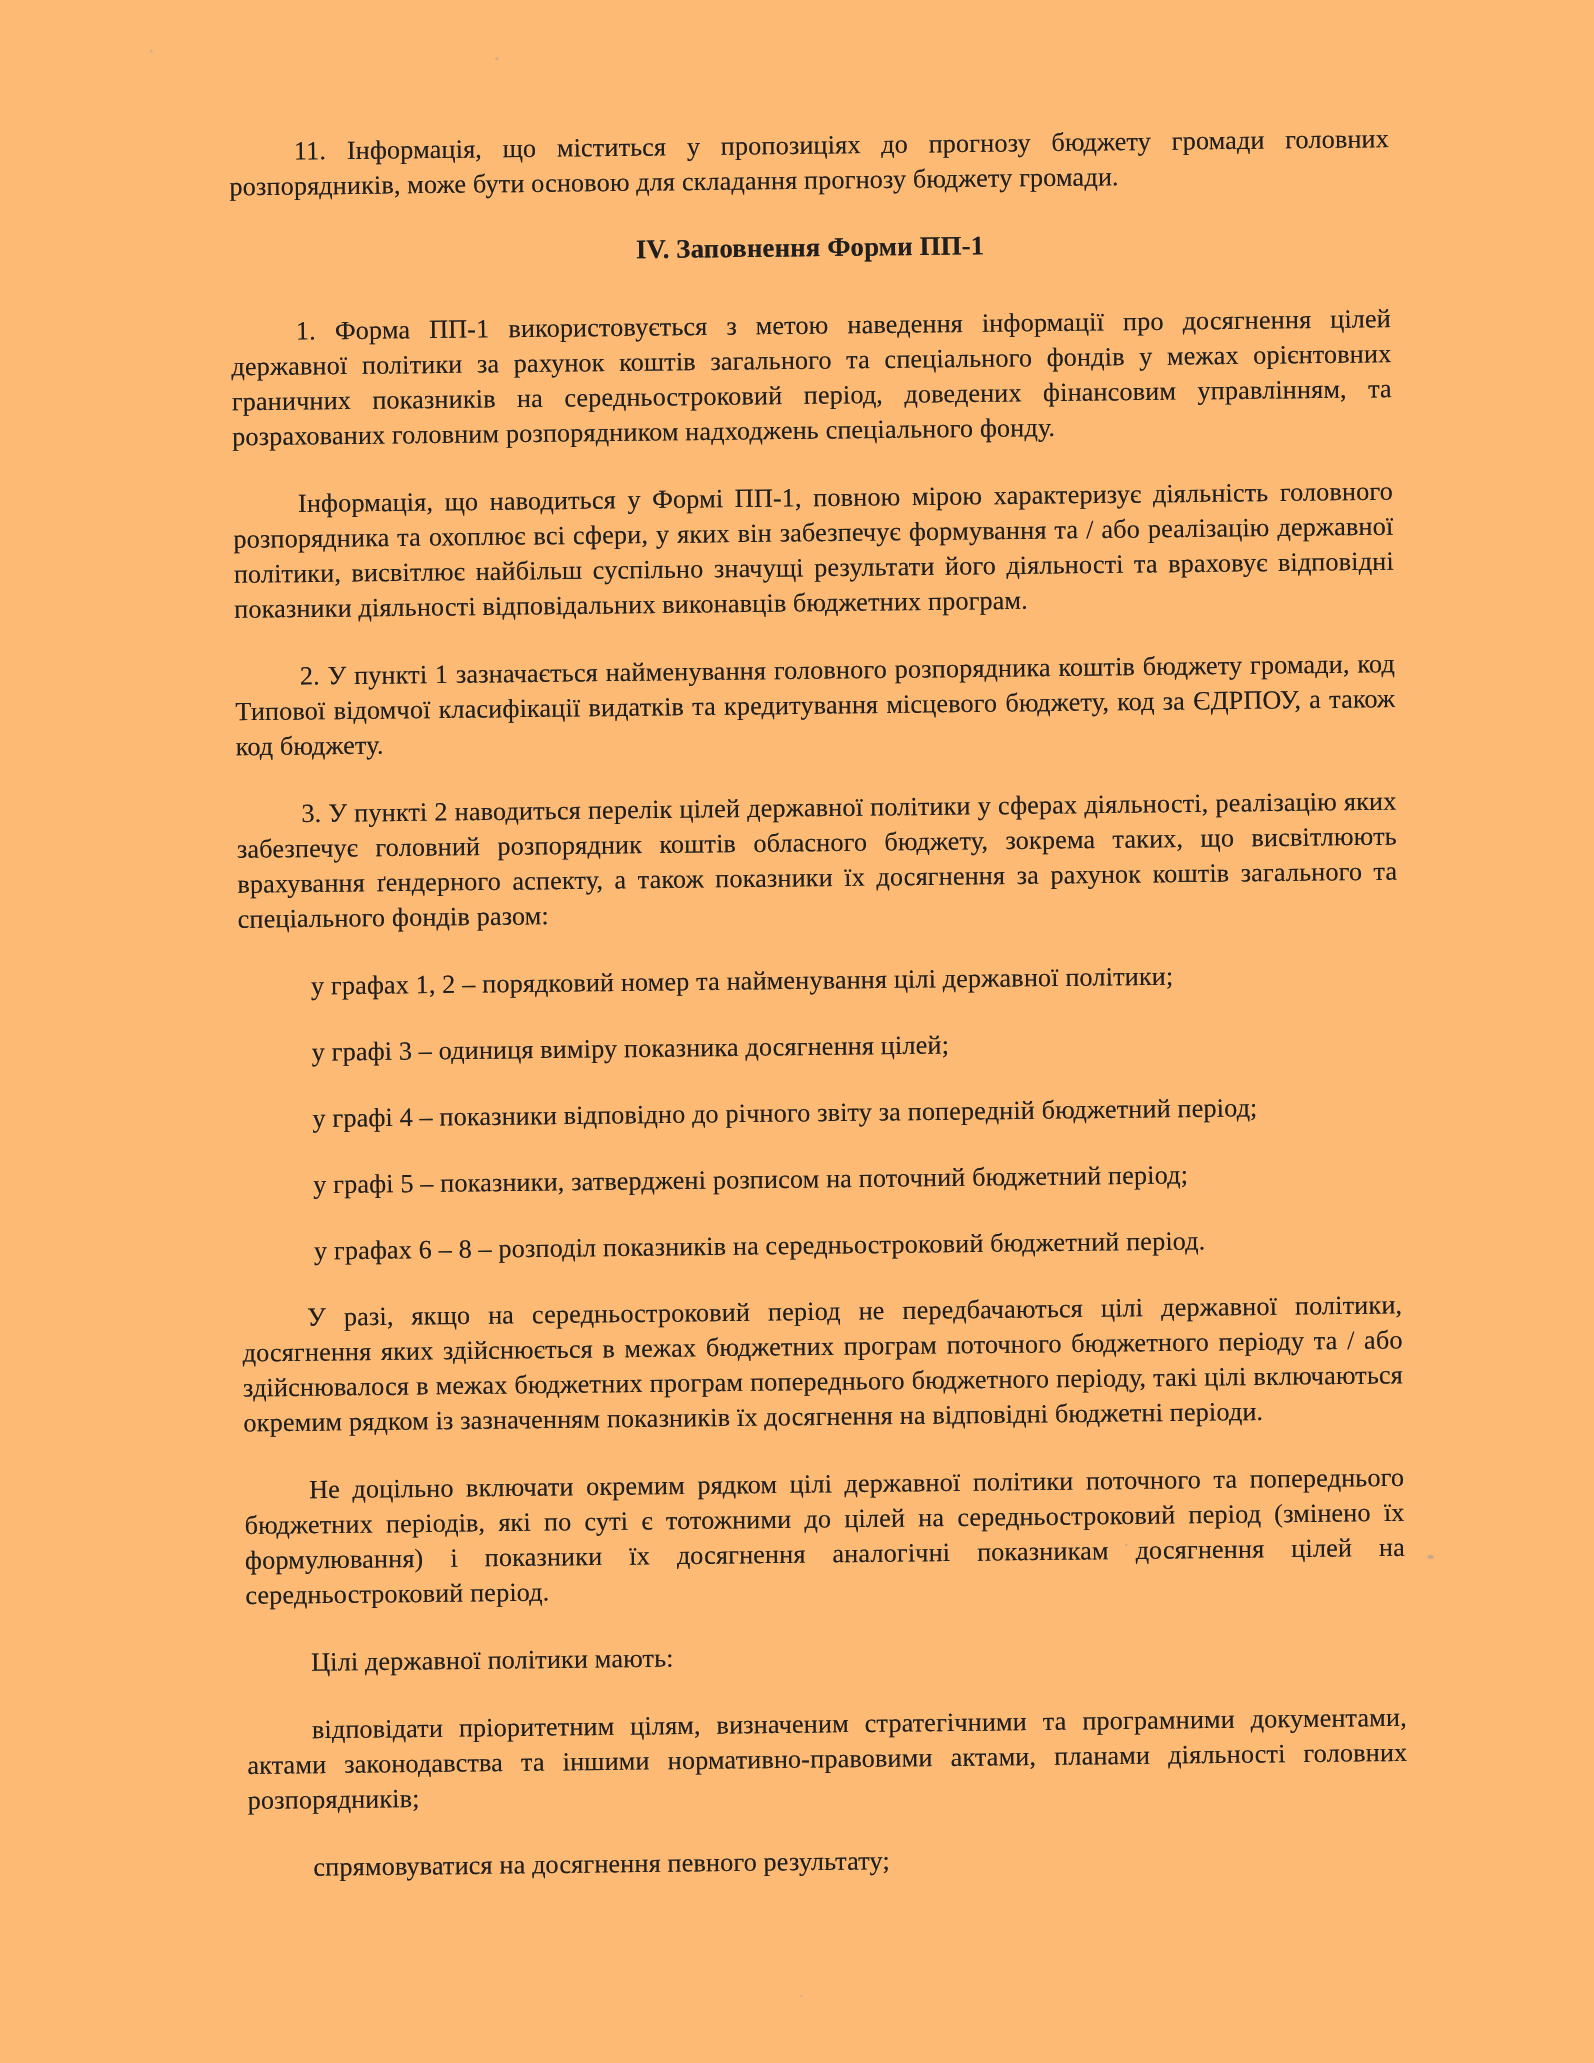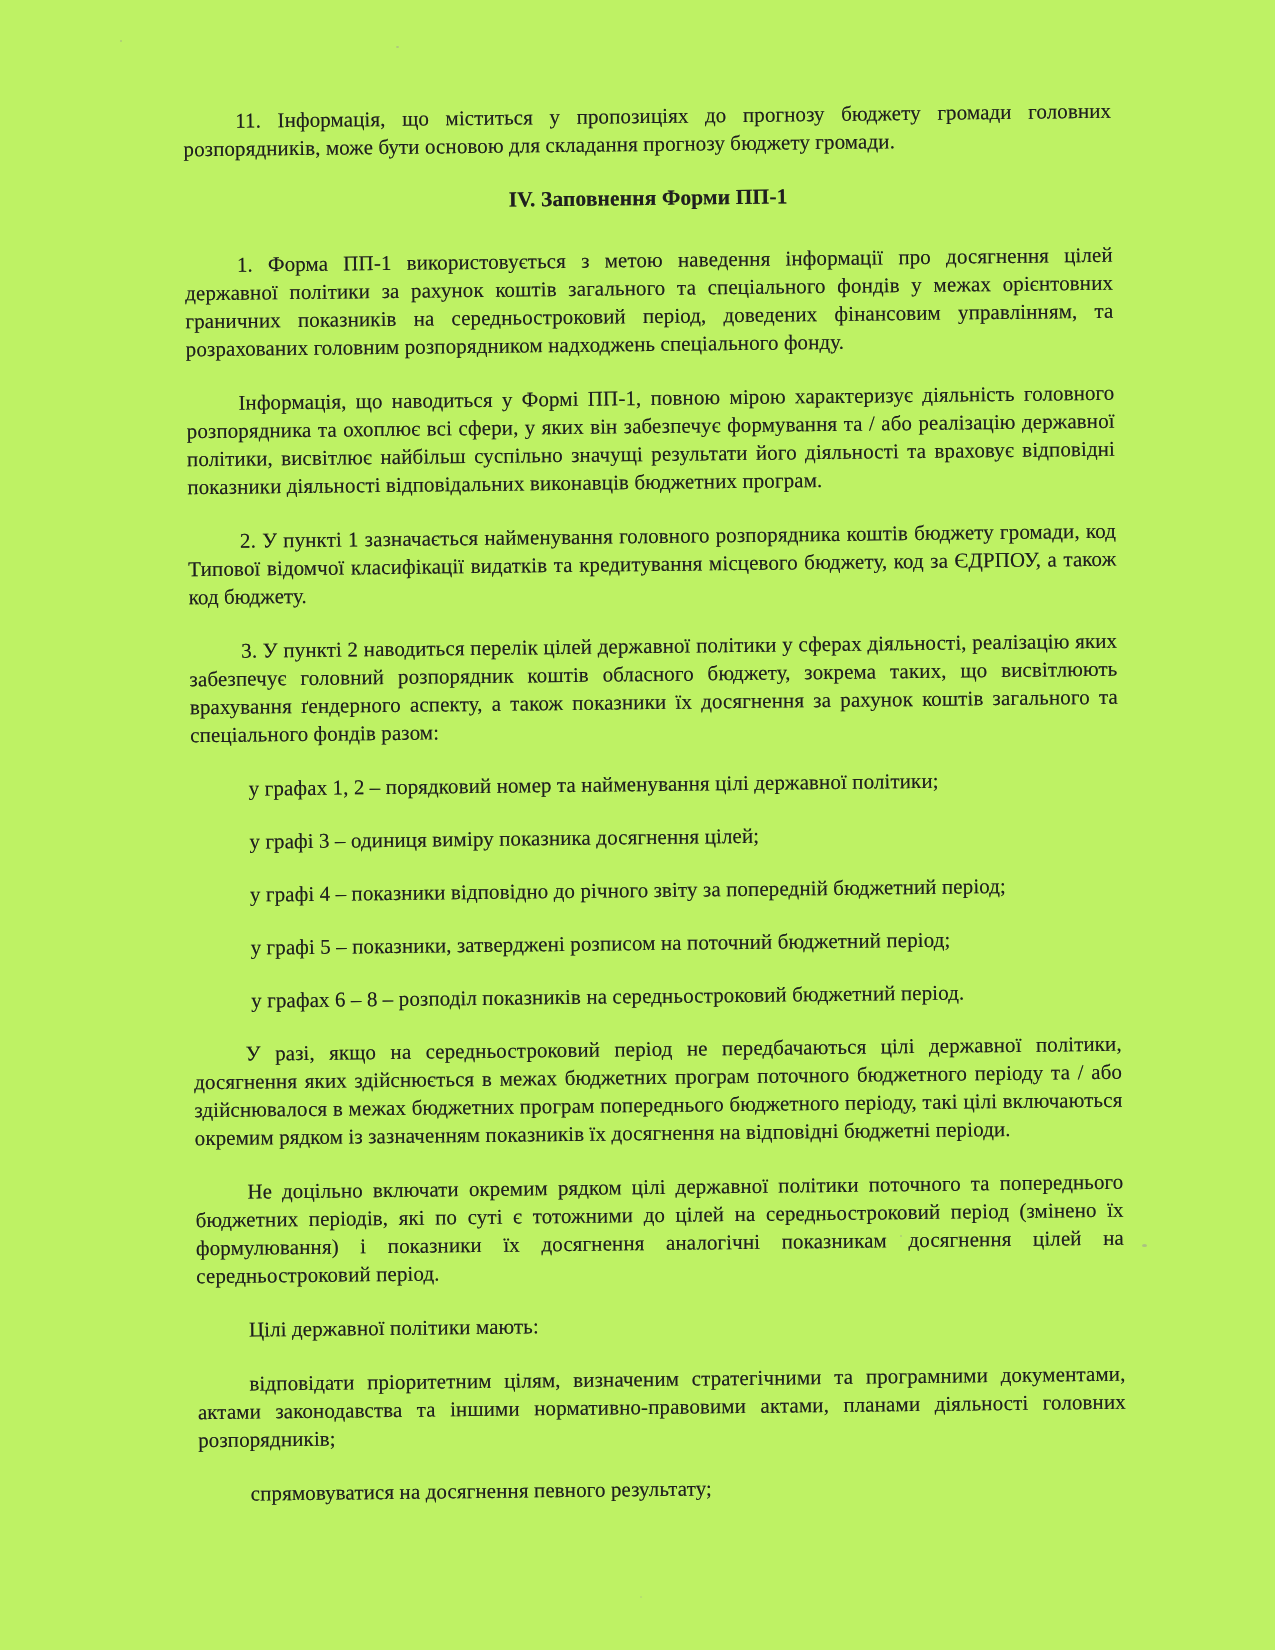--- a/index.html
+++ b/index.html
@@ -6,21 +6,21 @@
   html, body {
     margin: 0;
     padding: 0;
     background: #e8e8e8;
   }
   .page {
     position: relative;
     width: 1275px;
     height: 1650px;
     margin: 0 auto;
-    background: #bef264;
+    background: #fdba74;
     overflow: hidden;
     font-family: "Liberation Serif", "DejaVu Serif", serif;
     color: #1f1f1f;
   }
   
   .content {
     position: absolute;
     left: 183px;
     top: 102px;
     width: 928px;

